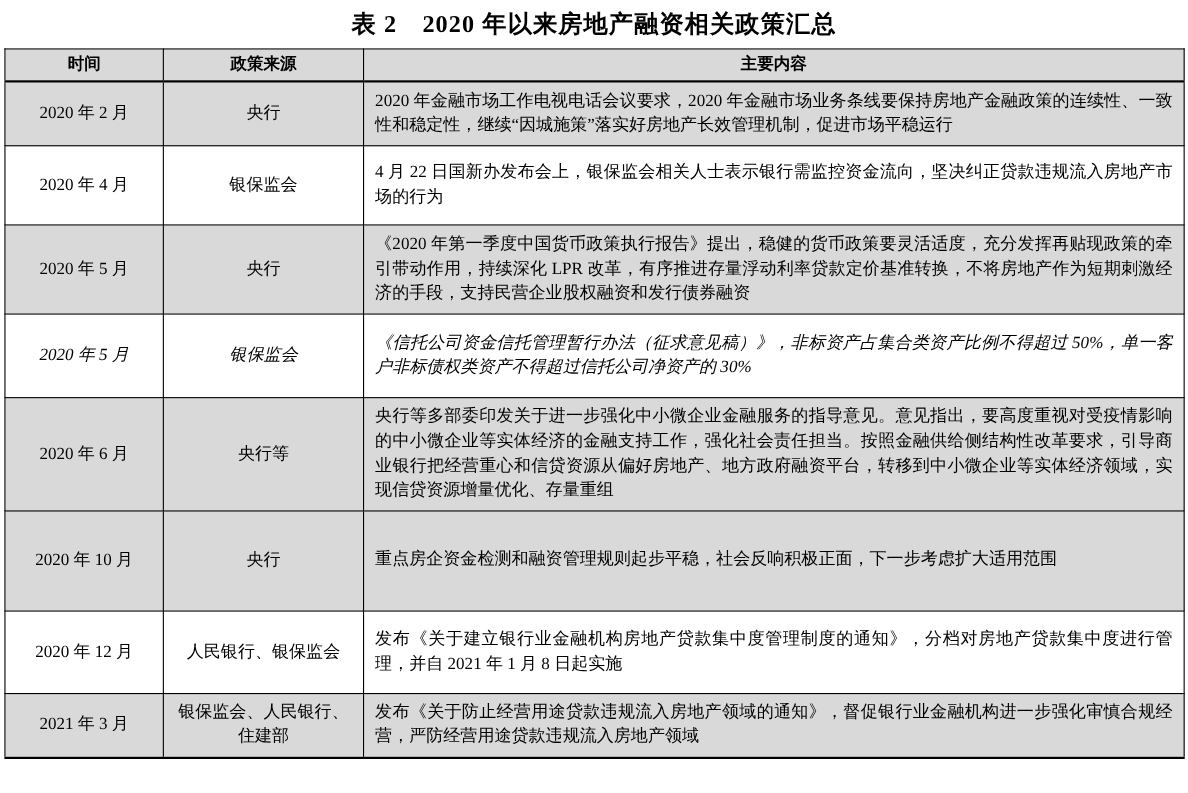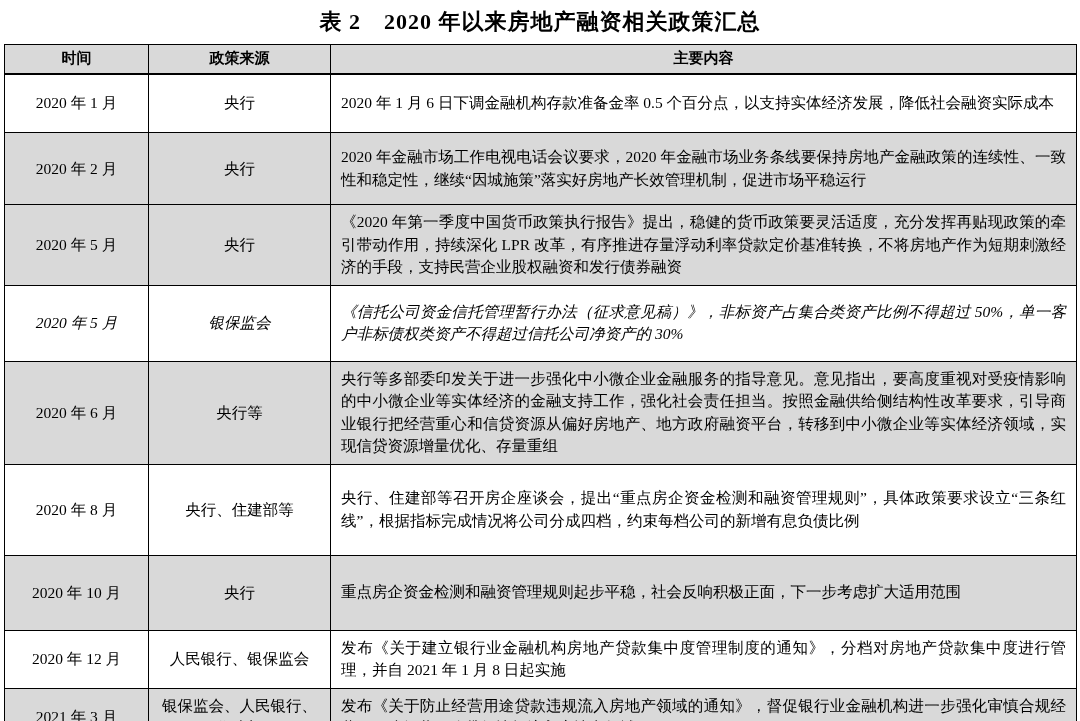--- a/index.html
+++ b/index.html
@@ -88,49 +88,44 @@
       <col style="width:746px">
     </colgroup>
     <thead>
       <tr>
         <th>时间</th>
         <th>政策来源</th>
         <th>主要内容</th>
       </tr>
     </thead>
     <tbody>
-        <tr>
-          <td class="time">2020 年 1 月</td>
-          <td class="source">央行</td>
-          <td class="content">2020 年 1 月 6 日下调金融机构存款准备金率 0.5 个百分点，以支持实体经济发展，降低社会融资实际成本</td>
-        </tr>
         <tr class="shaded">
           <td class="time">2020 年 2 月</td>
           <td class="source">央行</td>
           <td class="content">2020 年金融市场工作电视电话会议要求，2020 年金融市场业务条线要保持房地产金融政策的连续性、一致性和稳定性，继续“因城施策”落实好房地产长效管理机制，促进市场平稳运行</td>
+        </tr>
+        <tr>
+          <td class="time">2020 年 4 月</td>
+          <td class="source">银保监会</td>
+          <td class="content">4 月 22 日国新办发布会上，银保监会相关人士表示银行需监控资金流向，坚决纠正贷款违规流入房地产市场的行为</td>
         </tr>
         <tr class="shaded">
           <td class="time">2020 年 5 月</td>
           <td class="source">央行</td>
           <td class="content">《2020 年第一季度中国货币政策执行报告》提出，稳健的货币政策要灵活适度，充分发挥再贴现政策的牵引带动作用，持续深化 LPR 改革，有序推进存量浮动利率贷款定价基准转换，不将房地产作为短期刺激经济的手段，支持民营企业股权融资和发行债券融资</td>
         </tr>
         <tr>
           <td class="time">2020 年 5 月</td>
           <td class="source">银保监会</td>
           <td class="content">《信托公司资金信托管理暂行办法（征求意见稿）》，非标资产占集合类资产比例不得超过 50%，单一客户非标债权类资产不得超过信托公司净资产的 30%</td>
         </tr>
         <tr class="shaded">
           <td class="time">2020 年 6 月</td>
           <td class="source">央行等</td>
           <td class="content">央行等多部委印发关于进一步强化中小微企业金融服务的指导意见。意见指出，要高度重视对受疫情影响的中小微企业等实体经济的金融支持工作，强化社会责任担当。按照金融供给侧结构性改革要求，引导商业银行把经营重心和信贷资源从偏好房地产、地方政府融资平台，转移到中小微企业等实体经济领域，实现信贷资源增量优化、存量重组</td>
-        </tr>
-        <tr>
-          <td class="time">2020 年 8 月</td>
-          <td class="source">央行、住建部等</td>
-          <td class="content">央行、住建部等召开房企座谈会，提出“重点房企资金检测和融资管理规则”，具体政策要求设立“三条红线”，根据指标完成情况将公司分成四档，约束每档公司的新增有息负债比例</td>
         </tr>
         <tr class="shaded">
           <td class="time">2020 年 10 月</td>
           <td class="source">央行</td>
           <td class="content">重点房企资金检测和融资管理规则起步平稳，社会反响积极正面，下一步考虑扩大适用范围</td>
         </tr>
         <tr>
           <td class="time">2020 年 12 月</td>
           <td class="source">人民银行、银保监会</td>
           <td class="content">发布《关于建立银行业金融机构房地产贷款集中度管理制度的通知》，分档对房地产贷款集中度进行管理，并自 2021 年 1 月 8 日起实施</td>

